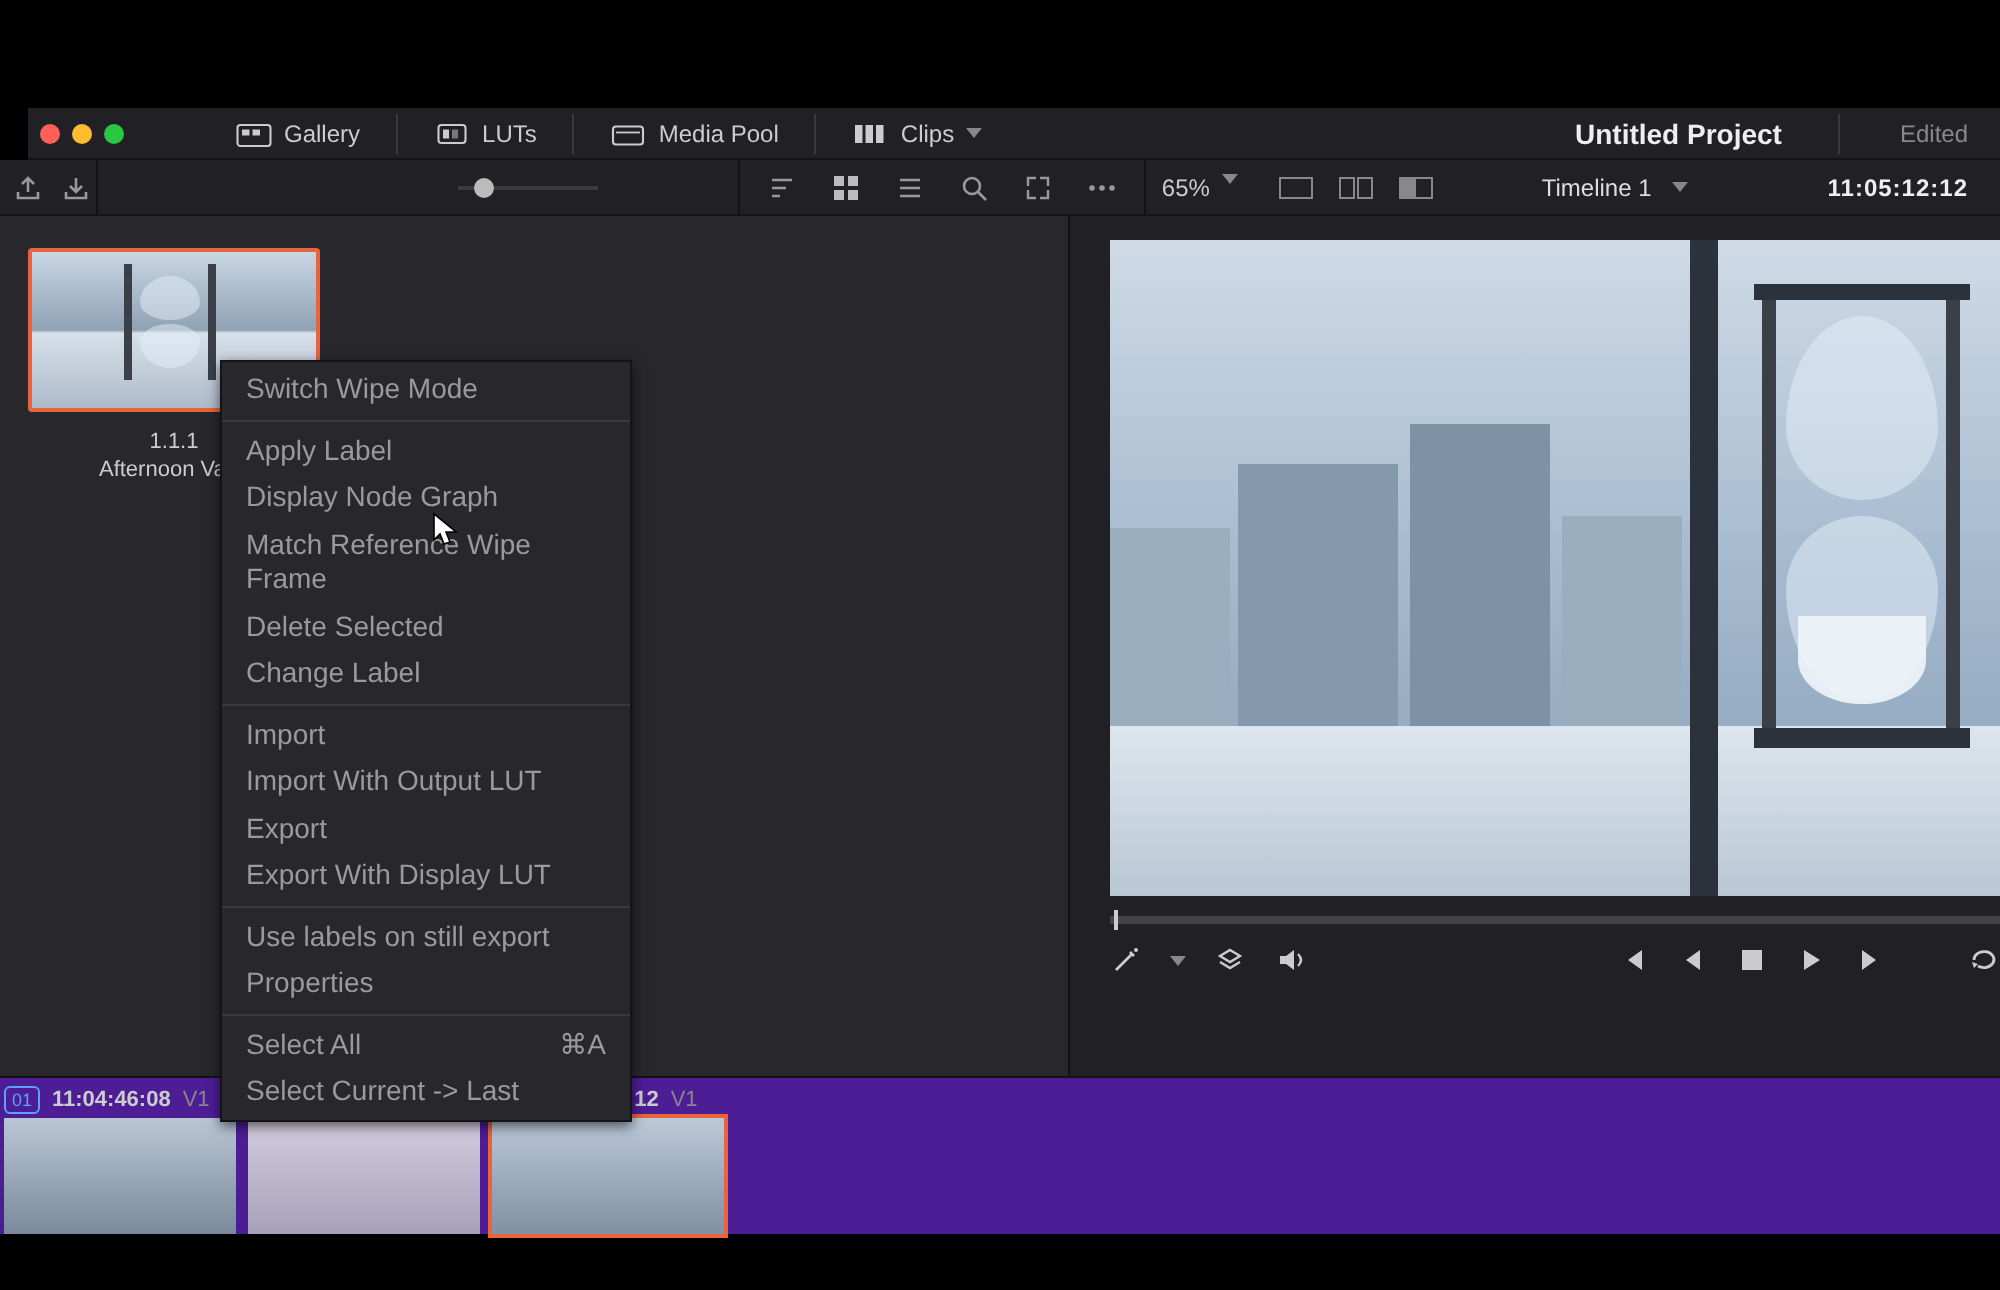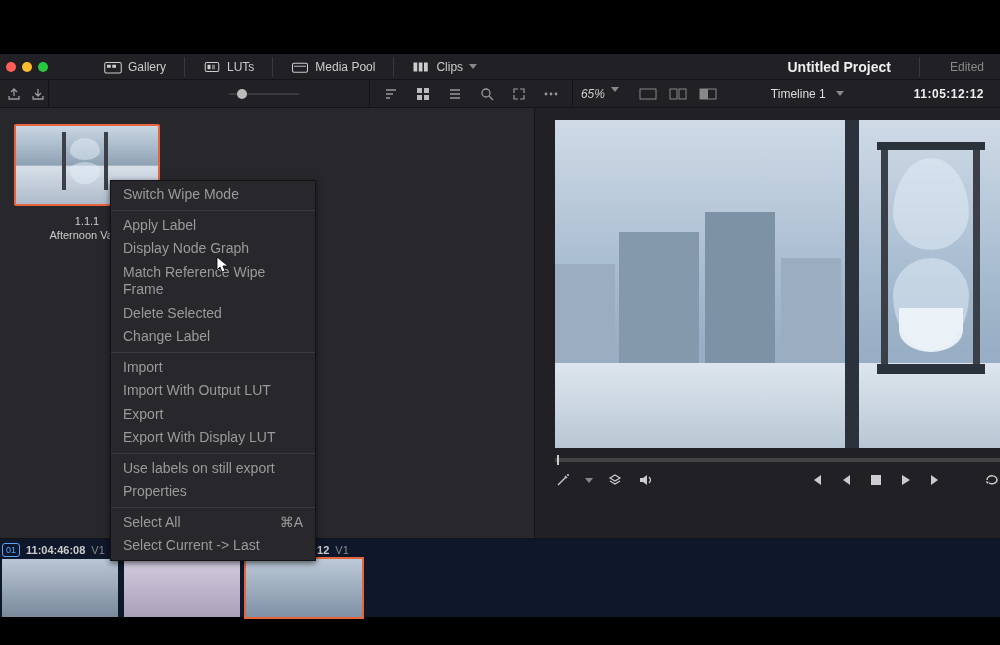--- a/index.html
+++ b/index.html
@@ -1,35 +1,35 @@
 <!DOCTYPE html>
 <html><head>
 <meta charset="utf-8">
 <style>
   * { margin: 0; padding: 0; box-sizing: border-box; font-family: -apple-system, Helvetica, Arial, sans-serif; }
   body { width: 1000px; height: 645px; background: #000; overflow: hidden; color: #bbb; font-size: 12px; }
   .topbar-spacer { height: 54px; background: #000; }
-  .toolbar { height: 26px; background: #212125; display: flex; align-items: center; gap: 18px; padding: 0 4px; border-bottom:1px solid #131315;}
+  .toolbar { height: 26px; background: #212125; display: flex; align-items: center; gap: 18px; padding: 0 4px; border-bottom:1px solid #131315;margin-left:14px;}
   .traffic { display: flex; gap: 6px; align-items: center; padding-left: 2px;}
   .dot { width: 10px; height: 10px; border-radius: 50%; }
   .dot.red { background: #ff5f57; } .dot.yellow { background: #febc2e; } .dot.green { background: #28c840; }
   .tb-item { display: flex; align-items: center; gap: 6px; color: #ccc; cursor:pointer;}
   .tb-item .ic { width:18px; height:14px; display:inline-block; }
   .tb-sep { width:1px; height:20px; background:#39393d; }
   .proj-title { margin-left: auto; font-weight:600; color:#eee; font-size:14px;}
   .edited-label { padding: 0 12px; color:#888; }
   .subbar { height: 28px; background:#212125; display:flex; align-items:center; border-bottom:1px solid #131315;}
   .sb-left { width:48px; display:flex; gap:4px; padding-left:4px;}
   .icon-btn { width:22px; height:22px; display:flex; align-items:center; justify-content:center; color:#888; cursor:pointer;}
   .sb-mid-slider { flex:1; display:flex; align-items:center; padding:0 70px 0 180px;}
   .slider-track { flex:1; height:2px; background:#3a3a3e; position:relative;}
   .slider-knob { position:absolute; left:8px; top:-4px; width:10px; height:10px; border-radius:50%; background:#bbb;}
   .sb-divider { width:1px; align-self:stretch; background:#131315;}
   .sb-right-icons { display:flex; gap:10px; align-items:center; padding:0 10px;}
-  .sb-zoom { display:flex; align-items:flex-start; gap:6px; padding:0 8px; color:#ccc;font-style:italic;}
+  .sb-zoom { display:flex; align-items:flex-start; gap:6px; padding:0 8px; color:#ccc;}
   .sb-disp-icons { display:flex; gap:8px; align-items:center; padding:0 10px;}
   .sb-spacer { flex:0.6;}
   .sb-timeline { display:flex; align-items:center; gap:10px; padding-right:16px;}
   .tl-name { color:#ddd;}
   .tl-tc { color:#eee; font-weight:600; letter-spacing:0.5px;}
   .content { display:flex; height:430px; background:#28282c;}
   .gal-panel { width:558px; position:relative; background:#28282c; border-right:1px solid #131315;}
   .still-thumb { position:absolute; left:14px; top:16px; width:146px; height:82px; border:2px solid #e8643c; border-radius:2px; overflow:hidden; background:#5b6a7a;}
   .still-thumb .scene { width:100%; height:100%; }
   .still-label { position:absolute; left:14px; top:106px; width:146px; text-align:center; color:#ccc; font-size:11px; line-height:14px;}
@@ -39,21 +39,21 @@
   .ctx-sep { height:1px; background:#3a3a3e; margin:3px 0;}
   .cursor-arrow { position:absolute; left:216px; top:148px; width:14px; height:18px; z-index:20;}
   .viewer { flex:1; display:flex; flex-direction:column; padding:12px 0 0 20px; background:#212125;}
   .viewer-img { width:445px; height:328px; background:#8aa0b8; position:relative; overflow:hidden;}
   .playbar { width:445px; margin-top:10px;}
   .play-track { height:4px; background:#444; position:relative;}
   .play-mark { position:absolute; left:2px; top:-3px; width:2px; height:10px; background:#ccc;}
   .transport { display:flex; align-items:center; gap:14px; margin-top:10px; color:#bbb; width:445px;}
   .transport .spacer { flex:1;}
   .trans-ic { width:16px; height:16px; display:flex; align-items:center; justify-content:center; cursor:pointer; color:#bbb;}
-  .clips-strip { height:79px; background:#0f172a; border-top:1px solid #131315; display:flex; align-items:flex-start; gap:4px; padding-left:2px;}
+  .clips-strip { height:79px; background:#4c1d95; border-top:1px solid #131315; display:flex; align-items:flex-start; gap:4px; padding-left:2px;}
   .clip { display:flex; align-items:center; gap:6px; padding-top:4px;}
   .clip-badge { width:18px; height:14px; border:1px solid #5aa0ff; border-radius:3px; font-size:9px; display:flex; align-items:center; justify-content:center; color:#5aa0ff;}
   .clip-tc { color:#ccc; font-size:11px;font-weight:bold;}
   .clip-track { color:#888; font-size:11px; margin-right:6px;}
   .clip-thumb { width:116px; height:58px; margin:2px 2px 0 0; background:#4a5a70;}
   .clip-thumb.sel { outline:2px solid #e8643c;}
   .clip-col { display:flex; flex-direction:column;}
   .caret-down { width:0; height:0; border-left:4px solid transparent; border-right:4px solid transparent; border-top:5px solid #888; display:inline-block;}
   
   .build { position:absolute; bottom:0; background:#9aaec0;}

